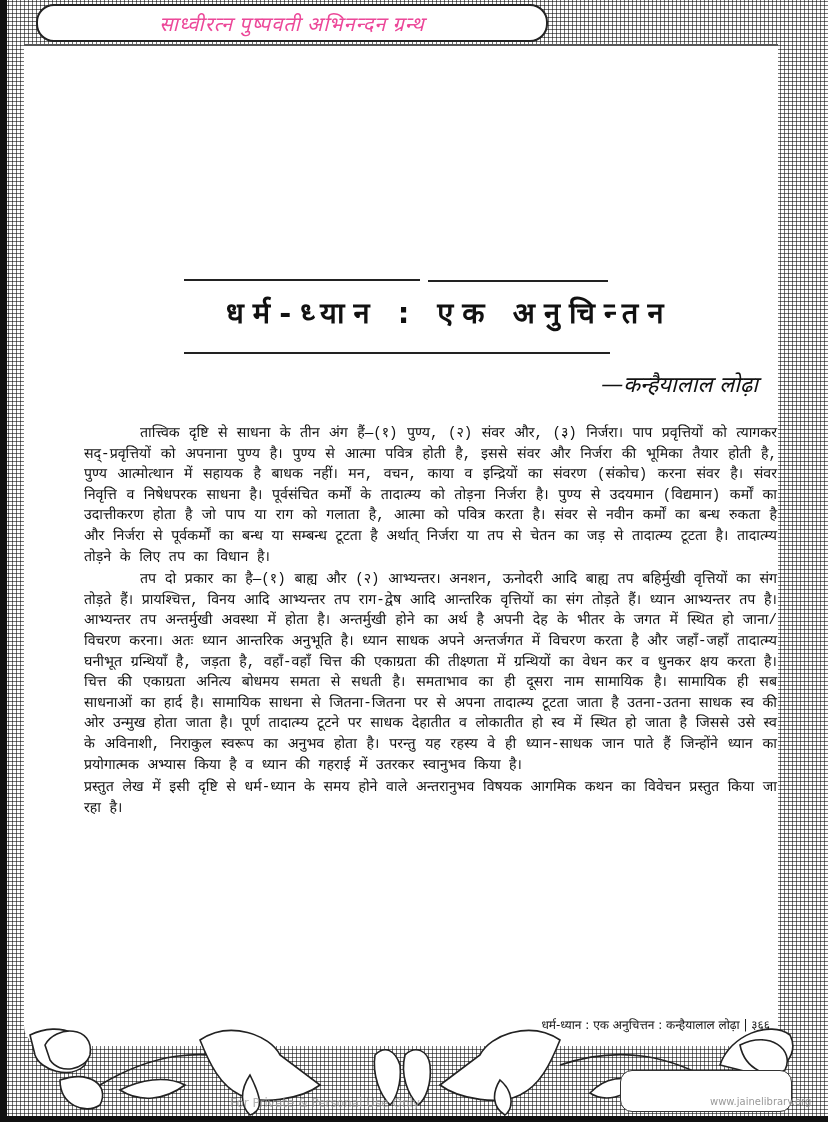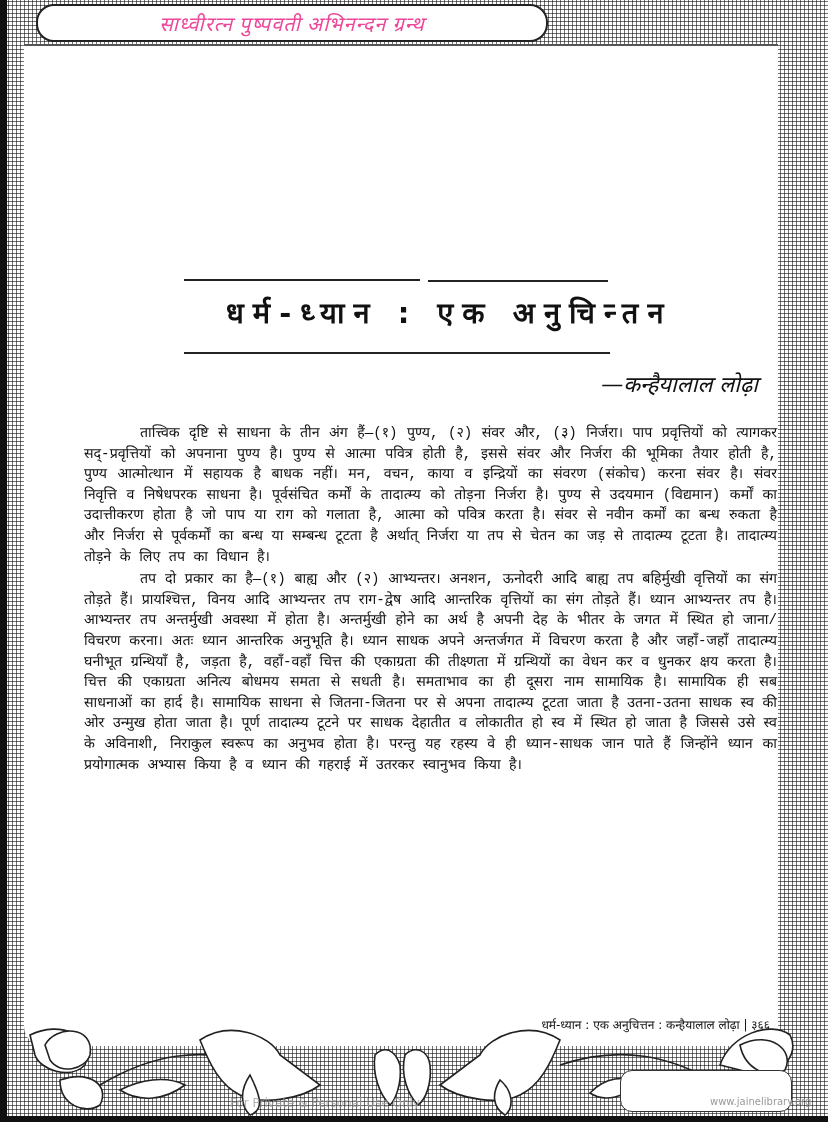--- a/index.html
+++ b/index.html
@@ -91,20 +91,21 @@
 <div class="rule" style="left:184px; top:279px; width:236px;"></div>
 <div class="rule" style="left:428px; top:280px; width:180px;"></div>
 <div class="title">धर्म-ध्यान : एक अनुचिन्तन</div>
 <div class="rule" style="left:184px; top:352px; width:426px;"></div>
 
 <div class="author">—कन्हैयालाल लोढ़ा</div>
 
 <div class="body-text">
   <p>तात्त्विक दृष्टि से साधना के तीन अंग हैं—(१) पुण्य, (२) संवर और, (३) निर्जरा। पाप प्रवृत्तियों को त्यागकर सद्-प्रवृत्तियों को अपनाना पुण्य है। पुण्य से आत्मा पवित्र होती है, इससे संवर और निर्जरा की भूमिका तैयार होती है, पुण्य आत्मोत्थान में सहायक है बाधक नहीं। मन, वचन, काया व इन्द्रियों का संवरण (संकोच) करना संवर है। संवर निवृत्ति व निषेधपरक साधना है। पूर्वसंचित कर्मों के तादात्म्य को तोड़ना निर्जरा है। पुण्य से उदयमान (विद्यमान) कर्मों का उदात्तीकरण होता है जो पाप या राग को गलाता है, आत्मा को पवित्र करता है। संवर से नवीन कर्मों का बन्ध रुकता है और निर्जरा से पूर्वकर्मों का बन्ध या सम्बन्ध टूटता है अर्थात् निर्जरा या तप से चेतन का जड़ से तादात्म्य टूटता है। तादात्म्य तोड़ने के लिए तप का विधान है।</p>
   <p>तप दो प्रकार का है—(१) बाह्य और (२) आभ्यन्तर। अनशन, ऊनोदरी आदि बाह्य तप बहिर्मुखी वृत्तियों का संग तोड़ते हैं। प्रायश्चित्त, विनय आदि आभ्यन्तर तप राग-द्वेष आदि आन्तरिक वृत्तियों का संग तोड़ते हैं। ध्यान आभ्यन्तर तप है। आभ्यन्तर तप अन्तर्मुखी अवस्था में होता है। अन्तर्मुखी होने का अर्थ है अपनी देह के भीतर के जगत में स्थित हो जाना/विचरण करना। अतः ध्यान आन्तरिक अनुभूति है। ध्यान साधक अपने अन्तर्जगत में विचरण करता है और जहाँ-जहाँ तादात्म्य घनीभूत ग्रन्थियाँ है, जड़ता है, वहाँ-वहाँ चित्त की एकाग्रता की तीक्ष्णता में ग्रन्थियों का वेधन कर व धुनकर क्षय करता है। चित्त की एकाग्रता अनित्य बोधमय समता से सधती है। समताभाव का ही दूसरा नाम सामायिक है। सामायिक ही सब साधनाओं का हार्द है। सामायिक साधना से जितना-जितना पर से अपना तादात्म्य टूटता जाता है उतना-उतना साधक स्व की ओर उन्मुख होता जाता है। पूर्ण तादात्म्य टूटने पर साधक देहातीत व लोकातीत हो स्व में स्थित हो जाता है जिससे उसे स्व के अविनाशी, निराकुल स्वरूप का अनुभव होता है। परन्तु यह रहस्य वे ही ध्यान-साधक जान पाते हैं जिन्होंने ध्यान का प्रयोगात्मक अभ्यास किया है व ध्यान की गहराई में उतरकर स्वानुभव किया है।</p>
+  <p style="text-indent:0;">प्रस्तुत लेख में इसी दृष्टि से धर्म-ध्यान के समय होने वाले अन्तरानुभव विषयक आगमिक कथन का विवेचन प्रस्तुत किया जा रहा है।</p>
 </div>
 
 <div class="footer-line">धर्म-ध्यान : एक अनुचित्तन : कन्हैयालाल लोढ़ा | ३६६</div>
 
 <svg class="ornament" viewBox="0 0 828 92" xmlns="http://www.w3.org/2000/svg">
   <g fill="#ffffff" stroke="#222" stroke-width="1.6">
 
     <path d="M30 10 C60 -5 95 10 85 40 C70 55 40 45 35 30 Z"></path>
     <path d="M45 20 C55 0 95 0 90 30 C85 45 60 50 50 35 Z"></path>
     <path d="M60 55 C90 45 110 60 100 80 C85 90 60 80 60 55 Z"></path>

